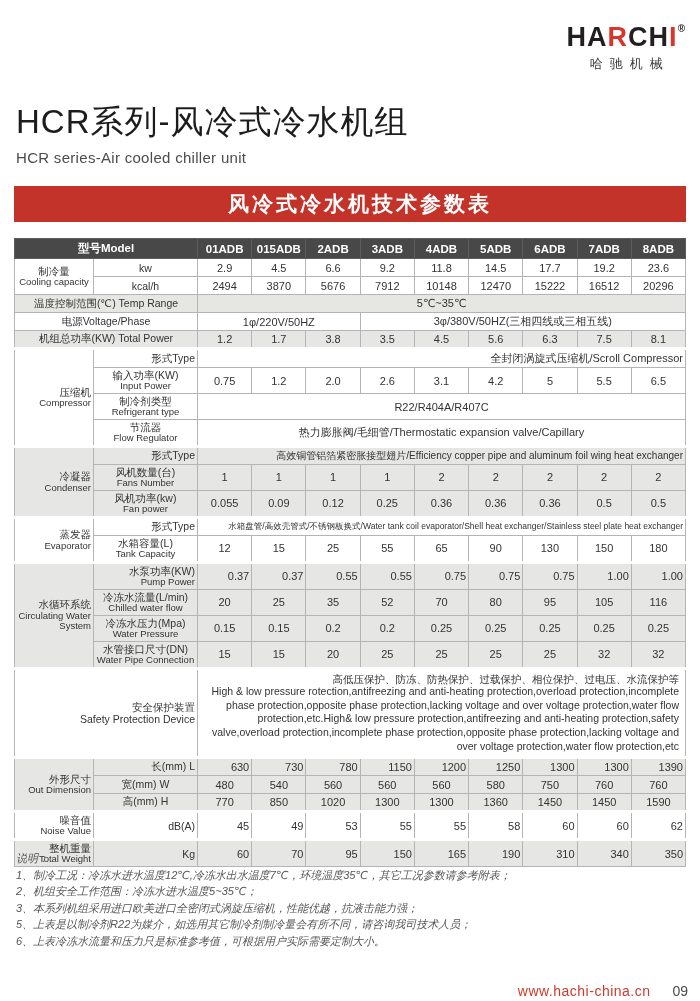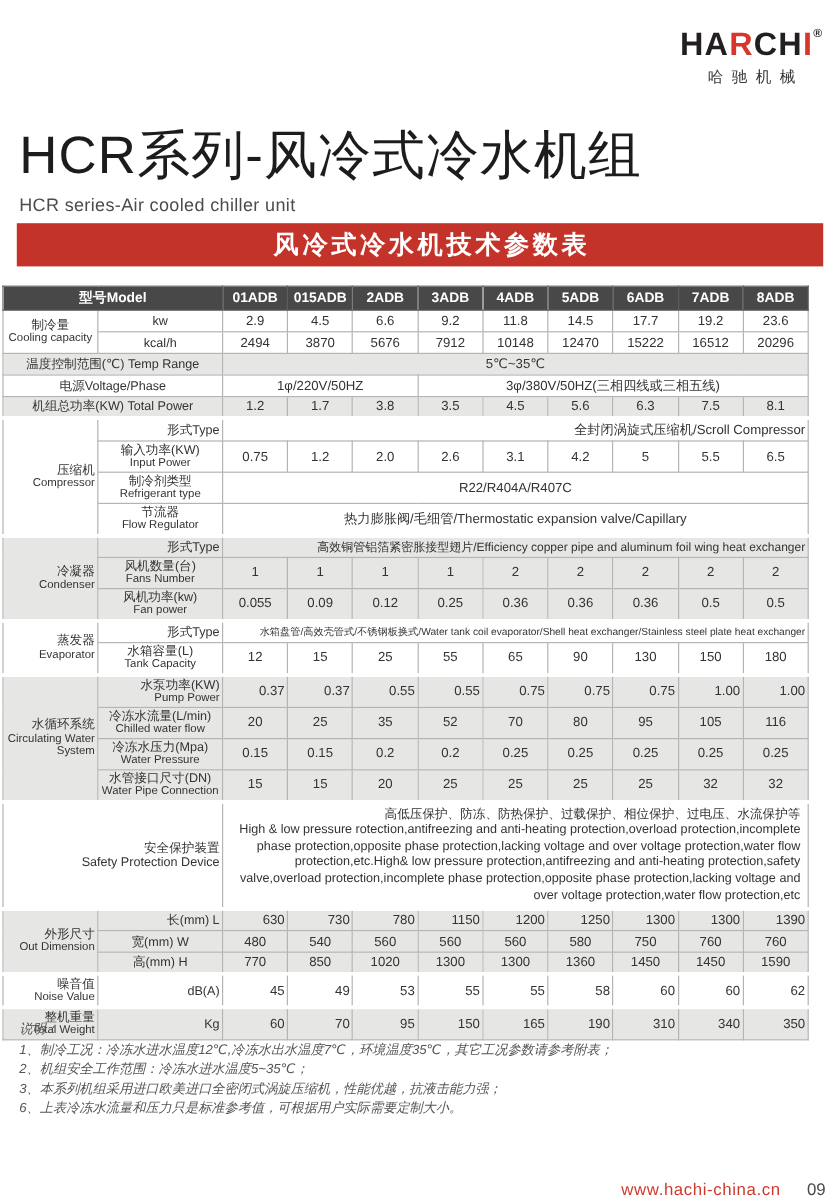--- a/index.html
+++ b/index.html
@@ -9,30 +9,30 @@
 
   
   .logo { position:absolute; top:24px; right:14px; text-align:center; }
   .logo .brand { font-size:27px; font-weight:bold; letter-spacing:1px; color:#231f20; line-height:1; }
   .logo .red { color:#d6362c; }
   .logo .reg { font-size:10px; vertical-align:top; color:#231f20; }
   .logo .sub { margin-top:4px; font-size:13px; letter-spacing:7px; color:#3a3a3a; padding-left:7px; }
 
   
   .titleblock { position:absolute; top:100px; left:16px; }
-  .title { font-size:44px; color:#1c1c1c; letter-spacing:1px; font-weight:normal; }
+  .title { font-size:33px; color:#1c1c1c; letter-spacing:1px; font-weight:normal; }
   .subtitle { font-size:15px; color:#4c4c4c; margin-top:4px; letter-spacing:0.3px; }
 
   
   .banner { position:absolute; top:186px; left:14px; width:672px; height:36px;
     background:#c43329; color:#fff; font-size:21px; font-weight:bold; letter-spacing:3px;
     display:flex; align-items:center; justify-content:center;padding-left:20px; }
 
   
-  .spec { position:absolute; top:238px; left:2px; width:672px;
+  .spec { position:absolute; top:238px; left:14px; width:672px;
     border-collapse:collapse; table-layout:fixed; font-size:11px; color:#333; }
   .spec td, .spec th { border:1px solid #b4b4b4; text-align:center; vertical-align:middle;
     padding:1px 2px; overflow:hidden; background:#fff; }
   .spec thead th { background:#484848; color:#fff; font-weight:bold; height:20px;
     font-size:11.5px; border-color:#5c5c5c; }
   tr.gray td { background:#e6e6e4; }
   tr.gap td { border-top:3px solid #ffffff;text-align:right; }
   tr.h1 { height:18px; }
   tr.h2 { height:26px; }
   td.group, td.sub { font-size:10.5px; color:#333; }
@@ -399,20 +399,21 @@
           <td>350</td>
       </tr>
     </tbody>
   </table>
 
   <div class="notes">
     <div>说明：</div>
     <div>1、制冷工况：冷冻水进水温度12℃,冷冻水出水温度7℃，环境温度35℃，其它工况参数请参考附表；</div>
     <div>2、机组安全工作范围：冷冻水进水温度5~35℃；</div>
     <div>3、本系列机组采用进口欧美进口全密闭式涡旋压缩机，性能优越，抗液击能力强；</div>
+    <div>5、上表是以制冷剂R22为媒介，如选用其它制冷剂制冷量会有所不同，请咨询我司技术人员；</div>
     <div>6、上表冷冻水流量和压力只是标准参考值，可根据用户实际需要定制大小。</div>
   </div>
 
   <div class="footer">
     <span class="url">www.hachi-china.cn</span>
     <span class="pg">09</span>
   </div>
 
 </div>
 

